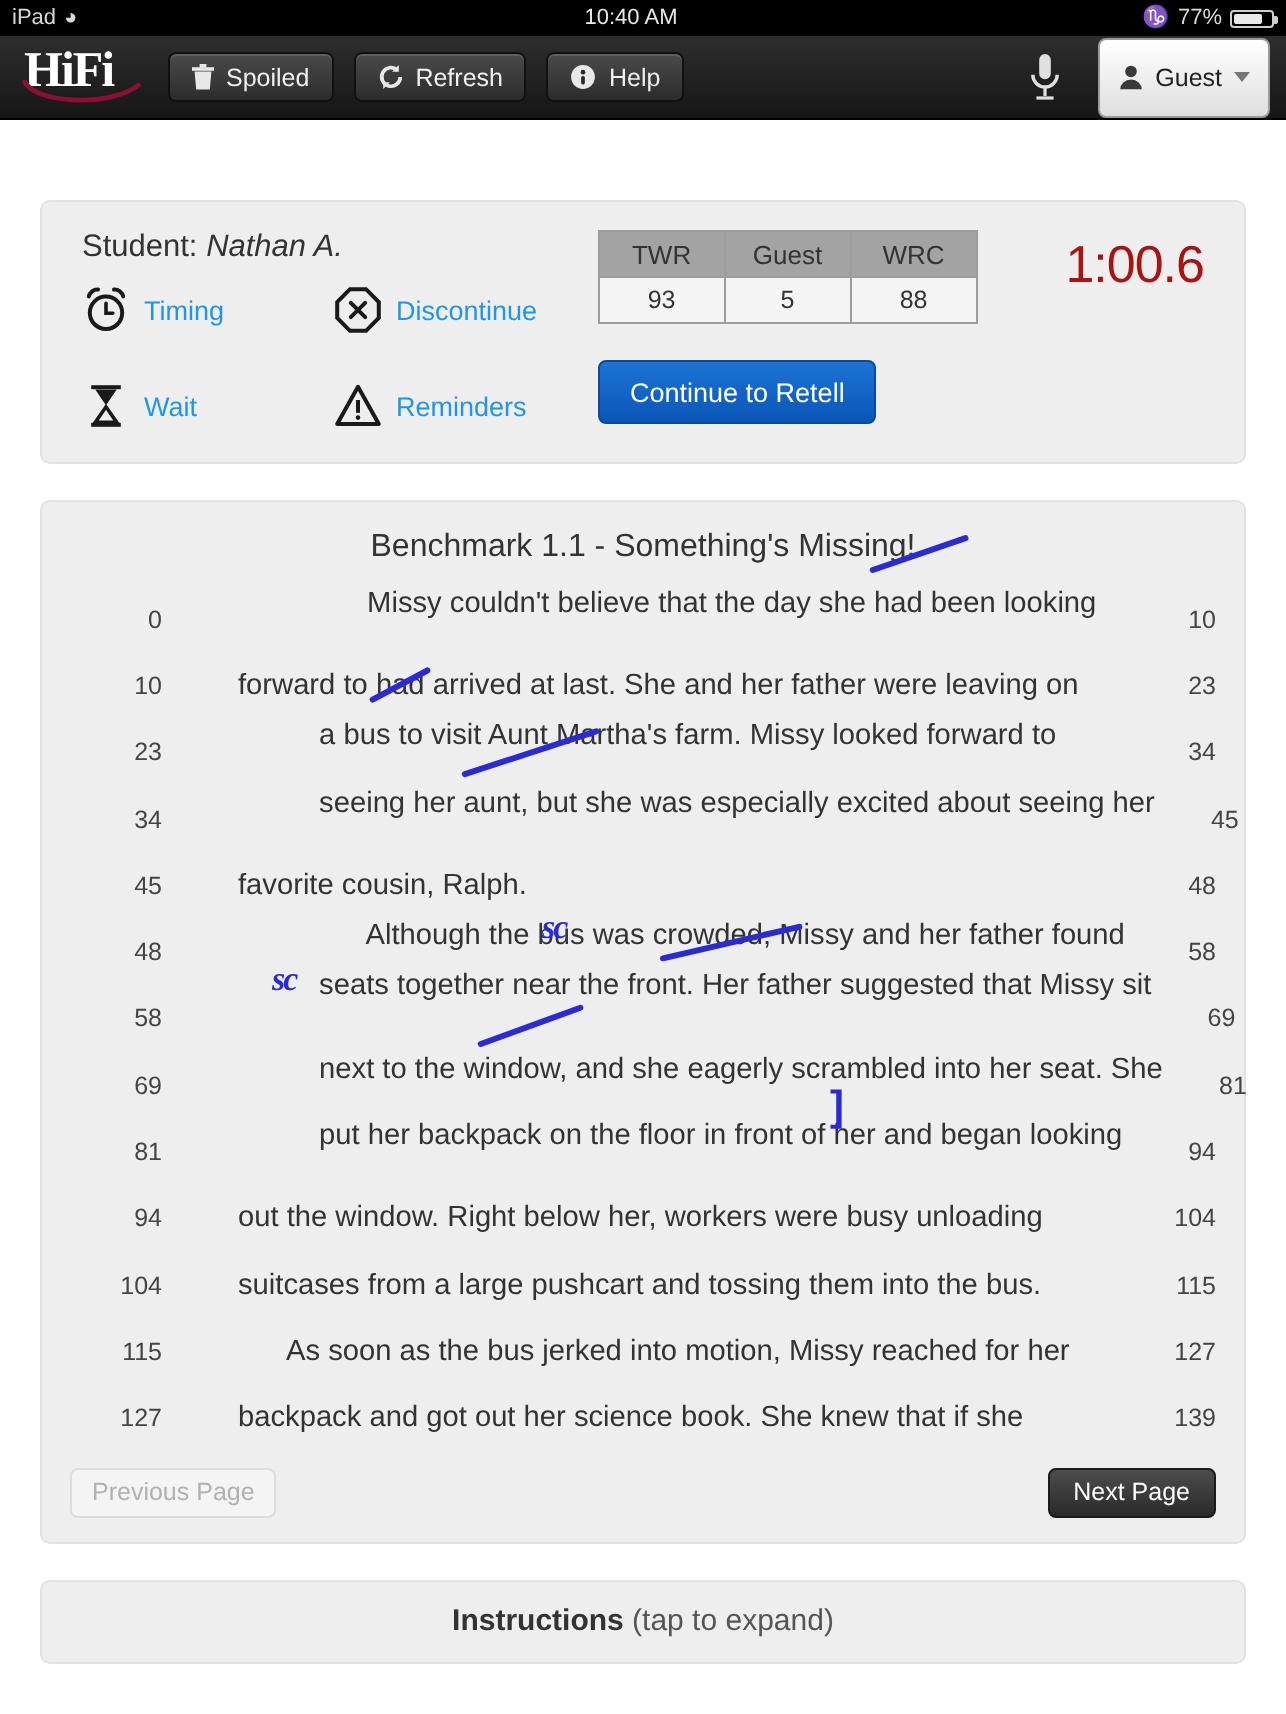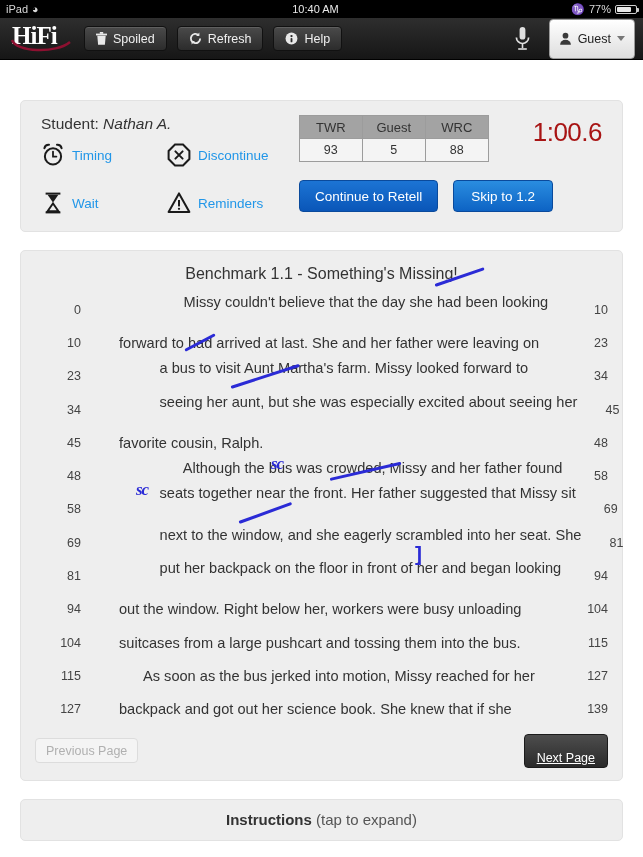--- a/index.html
+++ b/index.html
@@ -243,23 +243,22 @@
     font-size: 12.5px;
     height: 25px; padding: 0 10px;
     cursor: default;
   }
   .btn-next {
     margin-left: auto;
     background: linear-gradient(#4d4d4d, #2a2a2a);
     border: 1px solid #1b1b1b;
     border-radius: 4px;
     color: #fff; font-size: 12.5px;
-    height: 25px; padding: 16px 12px;
+    height: 25px; padding: 4px 12px;
     cursor: pointer;
-    text-decoration: underline;
   }
 
   .instructions {
     margin-top: 18px;
     height: 42px;
     display: flex; align-items: center; justify-content: center;
     font-size: 15px; color: #333;
   }
   .instructions b { font-weight: bold; }
   .instructions span.sub { color: #555; }
@@ -401,21 +400,20 @@
             <td>5</td>
             <td>88</td>
           </tr>
         </tbody>
           </table>
         <div class="timer">1:00.6</div>
       </div>
 
       <div class="cta-row">
         <button class="btn-primary">Continue to Retell</button>
-        <button class="btn-primary alt">Skip to 1.2</button>
       </div>
     </div>
   </div>
 
   <div class="panel passage-panel">
     <div class="passage-title">Benchmark 1.1 - Something's Missing!</div>
 
     <div>
 
       <div class="line">

